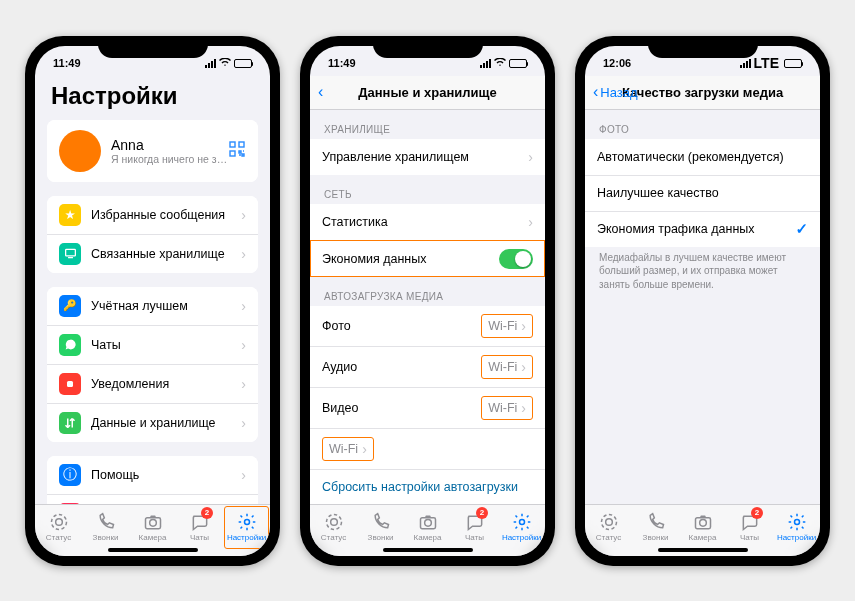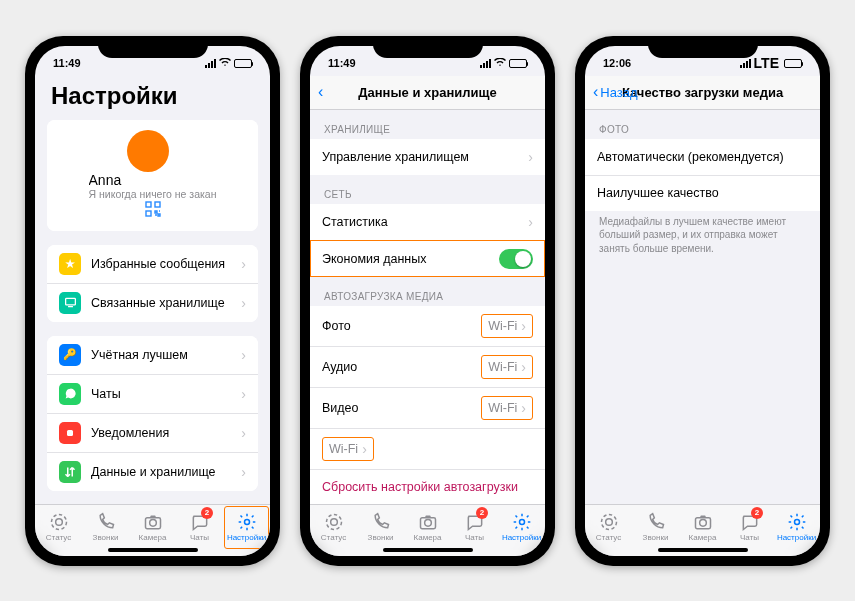--- a/index.html
+++ b/index.html
@@ -82,29 +82,29 @@
     font-size:12.5px; color:#000; background:#fff; cursor:pointer; position:relative;
   }
   .row + .row { border-top: 0.5px solid #e2e2e6; }
   .row.plain + .row.plain { border-top: 0.5px solid #e2e2e6; }
   .row .icon-box {
     width:22px; height:22px; border-radius:5px; margin-right:10px;
     display:flex; align-items:center; justify-content:center; flex-shrink:0;
   }
   .row .label { flex:1; }
   .row .chevron { color:#c5c5c9; font-size:14px; margin-left:6px; font-weight:300;}
-  .profile { padding: 10px 12px; min-height:56px;flex-direction:column; }
+  .profile { padding: 10px 12px; min-height:56px; }
   .avatar { width:42px; height:42px; border-radius:50%; background:#ff7a00; margin-right:10px; flex-shrink:0;}
   .profile-text { flex:1; overflow:hidden; }
   .profile-name { font-size:14px; font-weight:400; }
   .profile-status { font-size:10.5px; color:#8a8a8e; white-space:nowrap; overflow:hidden; text-overflow:ellipsis;}
   .qr { color:#2a8cff; font-size:14px; }
   .toggle { width:34px; height:20px; background:#34c759; border-radius:10px; position:relative; flex-shrink:0;}
   .toggle::after { content:''; position:absolute; right:2px; top:2px; width:16px; height:16px; background:#fff; border-radius:50%; box-shadow:0 1px 2px rgba(0,0,0,0.3);}
-  .link-row { color:#be185d;justify-content:center; }
+  .link-row { color:#0369a1;justify-content:center; }
   .hint { font-size:10px; color:#8a8a8e; padding:4px 14px 10px; line-height:1.35;}
   .check { color:#007aff; font-size:15px; font-weight:600;}
   .highlight-row { outline: 1.5px solid #ff7a00; outline-offset:-1px; z-index:1; position:relative; border-radius:0;padding-left:12px;}
   .val-boxed { border:1.5px solid #ff7a00; padding:3px 6px; border-radius:3px; color:#8a8a8e; display:flex; align-items:center; gap:4px;}
 
   .tabbar {
     height: 52px; display:flex; border-top:0.5px solid #cfcfd3; background:#f8f8f8cc;
     backdrop-filter:blur(6px); padding-bottom:6px;
   }
   .tab { flex:1; display:flex; flex-direction:column; align-items:center; justify-content:center; gap:1px; color:#8e8e93; font-size:8px; cursor:pointer; position:relative;}
@@ -421,20 +421,24 @@
     </div>
     <div class="content">
       <div class="sect-label plain">ФОТО</div>
       <div class="group plain">
         <div class="row plain">
           <span class="label">Автоматически (рекомендуется)</span>
         </div>
         <div class="row plain">
           <span class="label">Наилучшее качество</span>
         </div>
+        <div class="row plain">
+          <span class="label">Экономия трафика данных</span>
+          <span class="check">✓</span>
+        </div>
       </div>
       <div class="hint">Медиафайлы в лучшем качестве имеют больший размер, и их отправка может занять больше времени.</div>
     </div>
 
     <div class="tabbar">
       <div class="tab">
         <svg viewBox="0 0 24 24" fill="none" stroke="currentColor" stroke-width="1.8">
             <circle cx="12" cy="12" r="4"></circle>
             <circle cx="12" cy="12" r="9" stroke-dasharray="4 3"></circle>
           </svg>

